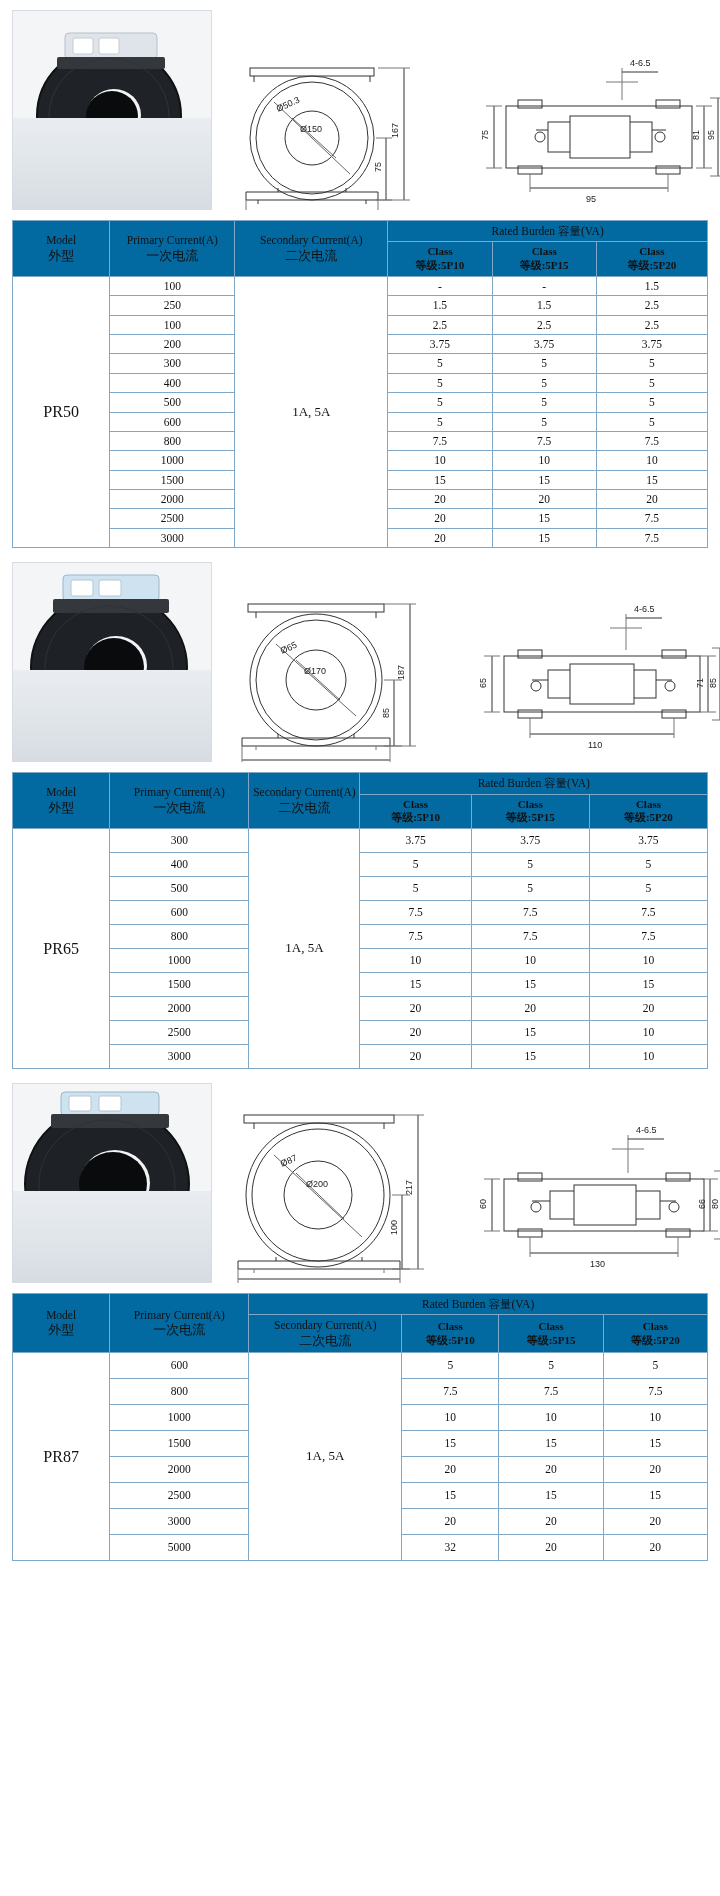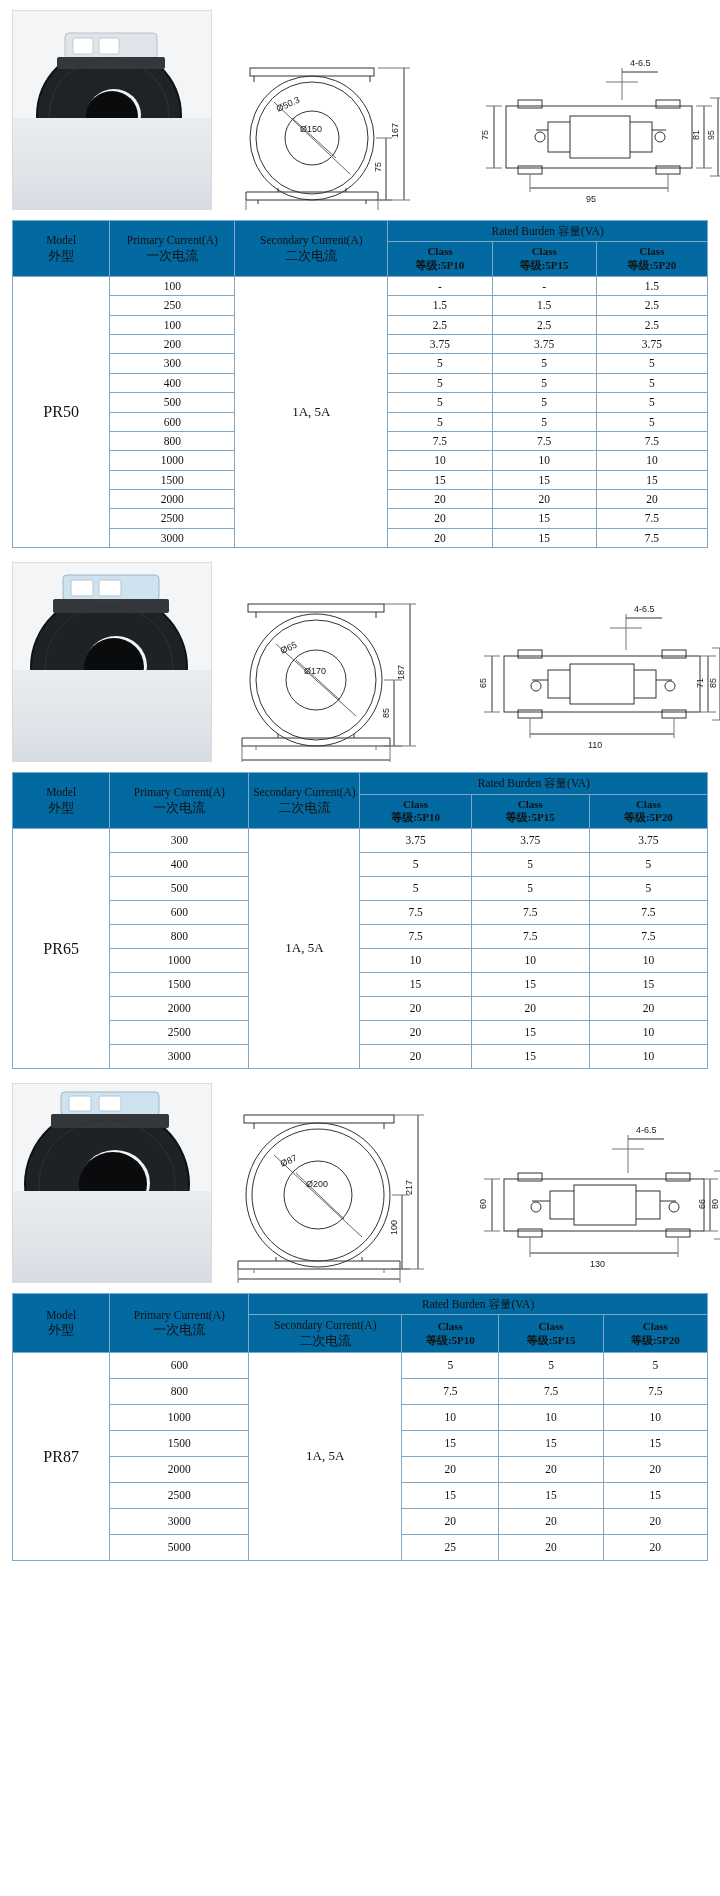--- a/index.html
+++ b/index.html
@@ -617,21 +617,21 @@
           <td>15</td>
         </tr>
         <tr>
           <td style="height:26px">3000</td>
           <td>20</td>
           <td>20</td>
           <td>20</td>
         </tr>
         <tr>
           <td style="height:26px">5000</td>
-          <td>25</td>
+          <td>32</td>
           <td>20</td>
           <td>20</td>
         </tr>
       </tbody>
     </table>
   </div>
 
 </div>
 
 </body></html>

